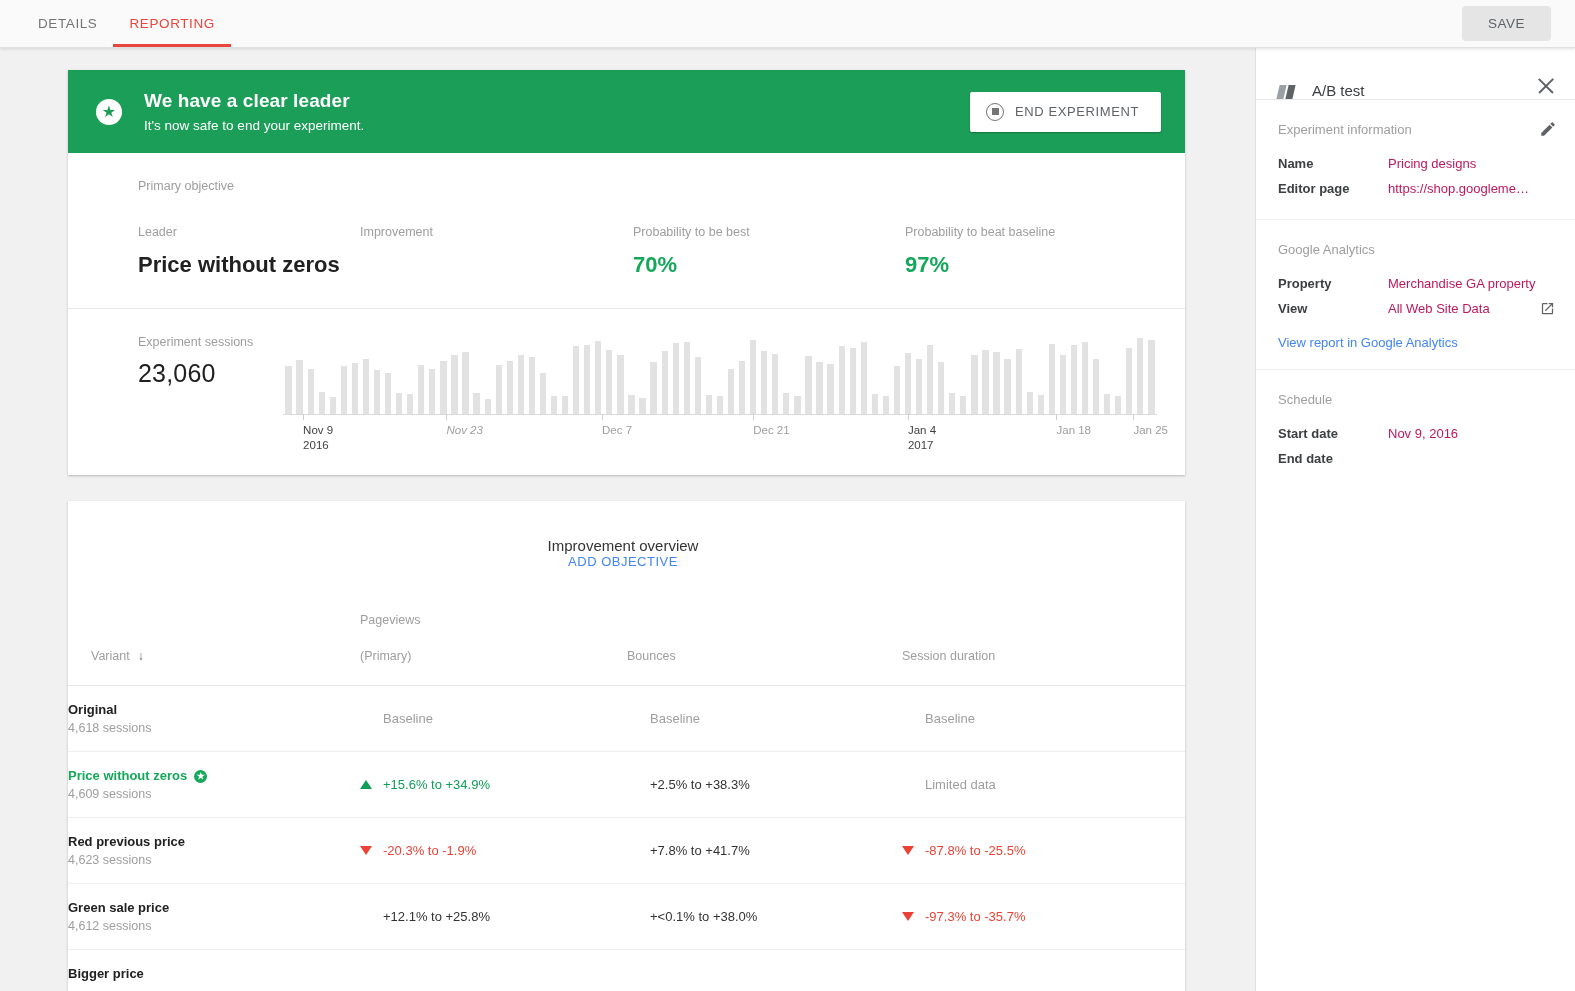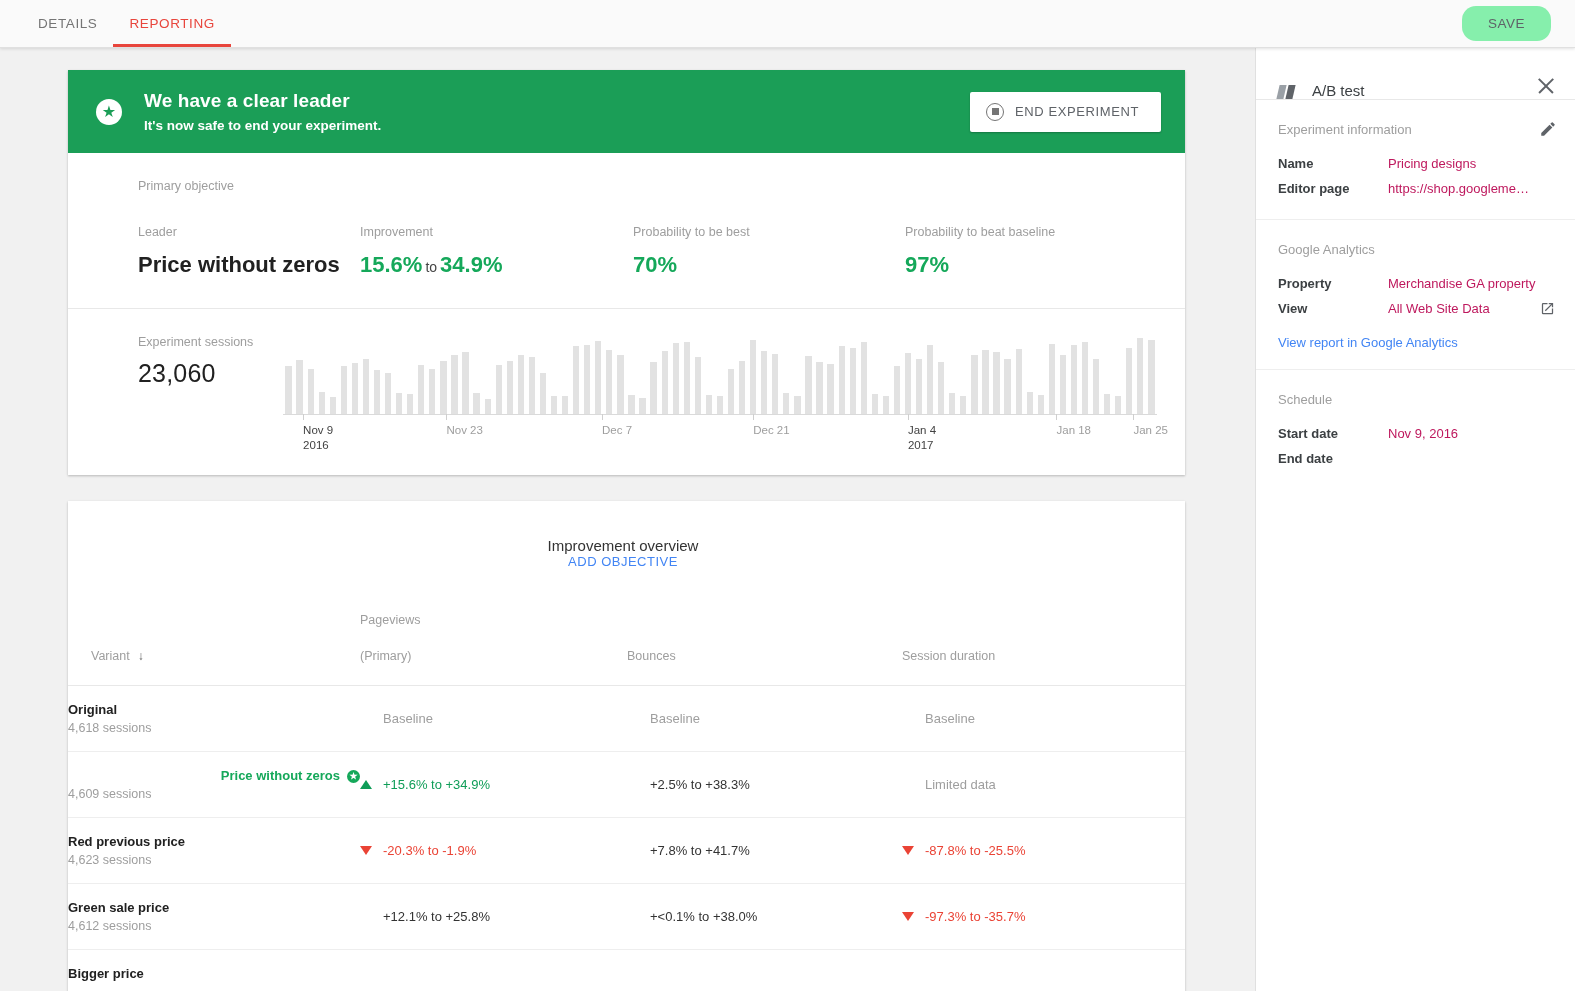--- a/index.html
+++ b/index.html
@@ -27,22 +27,22 @@
     color: #757575; cursor: pointer; user-select: none; font-weight: 400;
   }
   .tab.active { color: #e8453c; }
   .tab.active::after {
     content: ""; position: absolute; left: 0; right: 0; bottom: 0;
     height: 3px; background: #e8453c;
   }
   .topbar-spacer { flex: 1; }
   .save-btn {
     align-self: center; margin-right: 24px;
-    background: #86efac; color: #5f6368;
-    border: none; border-radius: 14px;
+    background: #e5e5e5; color: #5f6368;
+    border: none; border-radius: 4px;
     font-family: inherit; font-size: 13.5px; letter-spacing: .5px;
     padding: 10px 26px; cursor: pointer;
   }
 
   
   .main {
     position: absolute; top: 48px; left: 0;
     width: 1255px; height: 943px;
     background: #f1f1f1; overflow: hidden;
   }
@@ -59,21 +59,21 @@
     padding: 20px 24px 20px 28px; min-height: 80px;
   }
   .banner-star {
     width: 26px; height: 26px; border-radius: 50%;
     background: #fff; color: #1b9e57;
     display: flex; align-items: center; justify-content: center;
     font-size: 16px; line-height: 1; flex: 0 0 auto;
   }
   .banner-text { margin-left: 22px; flex: 1; }
   .banner-title { font-size: 19px; font-weight: 700; letter-spacing: .1px; }
-  .banner-sub { font-size: 13.5px; margin-top: 6px; font-weight: 700; }
+  .banner-sub { font-size: 13.5px; margin-top: 6px; font-weight: 400; }
   .end-btn {
     display: flex; align-items: center; gap: 11px;
     background: #fff; color: #5f6368;
     border: none; border-radius: 2px;
     padding: 11px 22px 11px 16px; cursor: pointer;
     font-family: inherit; font-size: 13px; letter-spacing: .6px;
     box-shadow: 0 1px 2px rgba(0,0,0,.25);
   }
   .stop-ico {
     width: 18px; height: 18px; border-radius: 50%;
@@ -141,21 +141,21 @@
   table.ov-tbl th.c2 { width: 275px; }
   table.ov-tbl th .sub { display: block; margin-top: 22px; }
   .sort-arrow { margin-left: 8px; font-size: 12px; color: #616161; }
   table.ov-tbl td {
     padding: 16px 0; font-size: 13px; color: #333;
     border-bottom: 1px solid #eeeeee; vertical-align: middle;
   }
   table.ov-tbl tr:last-child td { border-bottom: none; }
   td.c0 { padding-left: 23px; }
   .v-name { font-size: 13px; font-weight: 700; color: #212121; }
-  .v-name.leader { color: #15a85a; text-align: right; }
+  .v-name.leader { color: #15a85a; }
   .v-sessions { font-size: 12.5px; color: #9e9e9e; margin-top: 4px; }
   .leader-star {
     display: inline-flex; align-items: center; justify-content: center;
     width: 13px; height: 13px; border-radius: 50%;
     background: #15a85a; color: #fff; font-size: 9px;
     margin-left: 7px; vertical-align: 1px;
   }
   .cell { display: flex; align-items: center; }
   .tri { width: 0; height: 0; margin-right: 11px; flex: 0 0 auto; }
   .tri.up { border-left: 6px solid transparent; border-right: 6px solid transparent; border-bottom: 9px solid #0f9d58; }
@@ -247,21 +247,20 @@
       <div class="objective">
         <div class="lbl">Primary objective</div>
 
         <div class="metrics">
           <div class="metric m0">
             <div class="lbl">Leader</div>
             <div class="metric-val">Price without zeros</div>
           </div>
           <div class="metric m1">
             <div class="lbl">Improvement</div>
-            <div class="metric-val green"><span>15.6%</span><span class="to">to</span><span>34.9%</span></div>
           </div>
           <div class="metric m2">
             <div class="lbl">Probability to be best</div>
             <div class="metric-val green">70%</div>
           </div>
           <div class="metric">
             <div class="lbl">Probability to beat baseline</div>
             <div class="metric-val green">97%</div>
           </div>
         </div>
@@ -354,21 +353,21 @@
               <div class="bar" title="99" style="height: 99%; background: rgb(226, 226, 226);"></div>
               <div class="bar" title="96" style="height: 96%; background: rgb(226, 226, 226);"></div>
             </div>
           <div class="axis" id="axis">
               <div class="tick" style="left: 2.3%;"></div>
               <div class="xlab strong" style="left: 2.3%;">
                 <div>Nov 9</div>
                 <div>2016</div>
               </div>
               <div class="tick" style="left: 18.7%;"></div>
-              <div class="xlab" style="left: 18.7%;">
+              <div class="xlab" style="left: 18.7%; font-style: italic;">
                 <div>Nov 23</div>
               </div>
               <div class="tick" style="left: 36.5%;"></div>
               <div class="xlab" style="left: 36.5%;">
                 <div>Dec 7</div>
               </div>
               <div class="tick" style="left: 53.8%;"></div>
               <div class="xlab" style="left: 53.8%; text-align: right;">
                 <div>Dec 21</div>
               </div>

